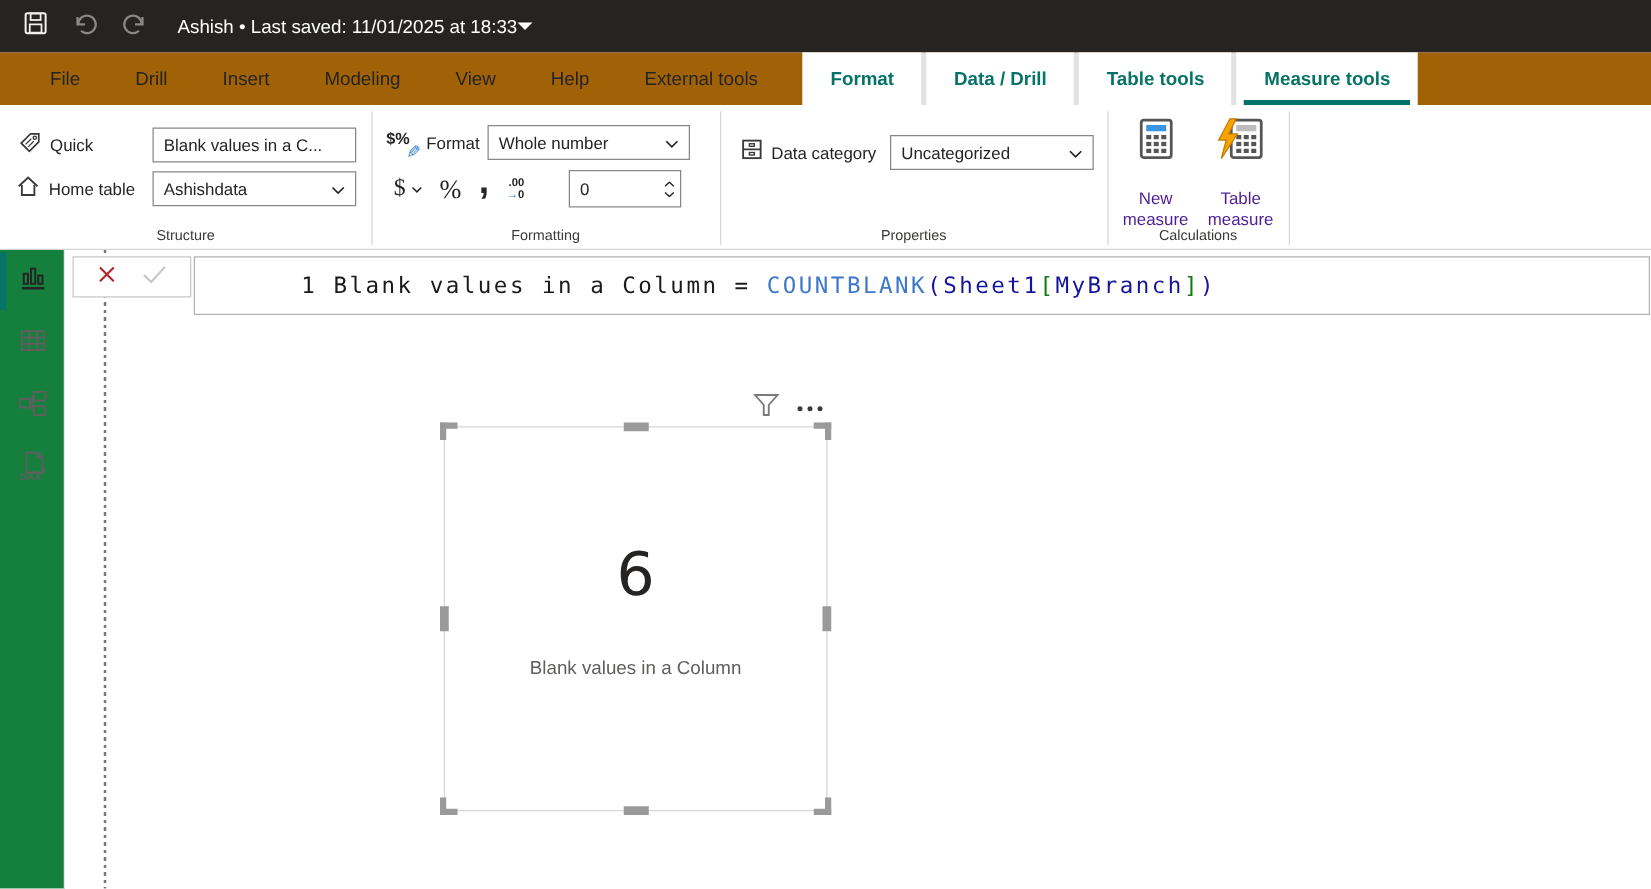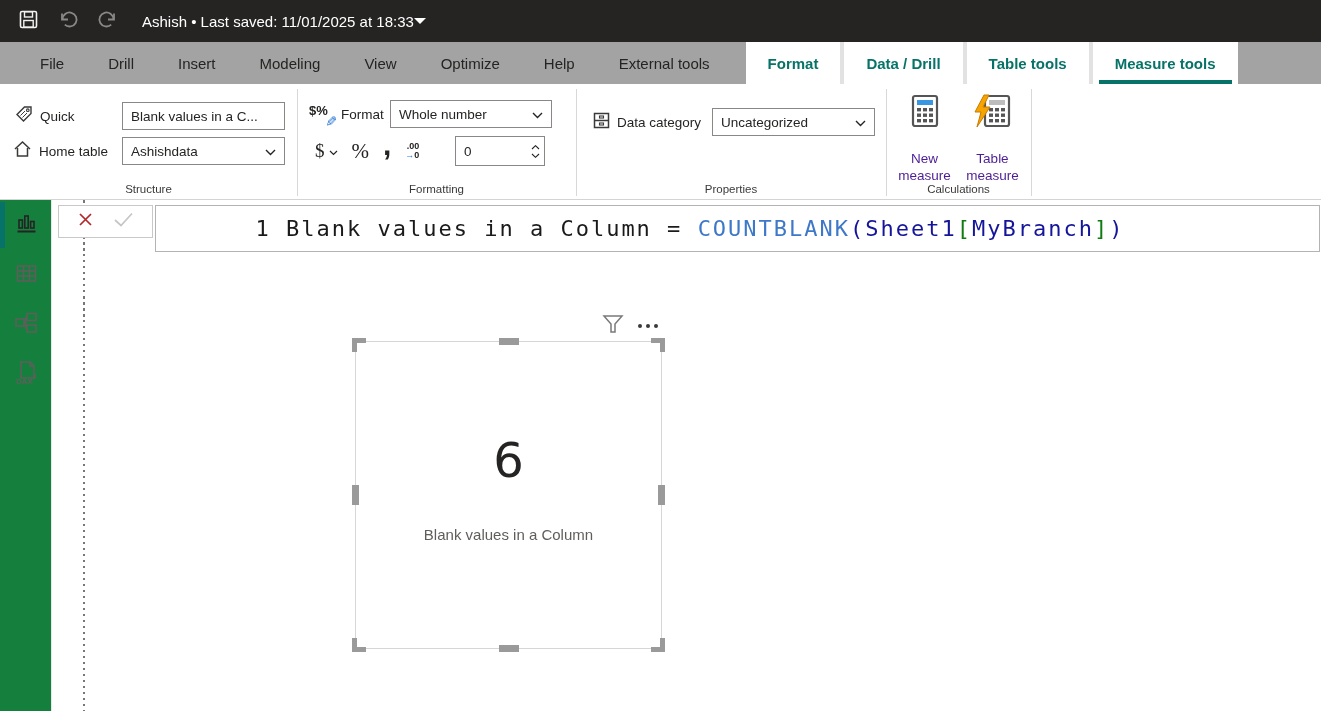--- a/index.html
+++ b/index.html
@@ -10,21 +10,21 @@
   
   .titlebar { position:absolute; top:0; left:0; right:0; height:42px; background:#252423;
               display:flex; align-items:center; color:#fff; }
   .tb-btn { height:42px; display:flex; align-items:center; justify-content:center; width:40px; }
   .tb-btn.save { margin-left:8px; }
   .tb-status { font-size:15px; margin-left:14px; display:flex; align-items:center; }
   .tb-caret { width:0; height:0; border-left:6px solid transparent; border-right:6px solid transparent;
               border-top:6px solid #fff; }
 
   
-  .tabrow { position:absolute; top:42px; left:0; right:0; height:42px; background:#a3a3a3;
+  .tabrow { position:absolute; top:42px; left:0; right:0; height:42px; background:#a16207;
             display:flex; align-items:stretch; padding-left:18px; }
   .tab { padding:0 22px; display:flex; align-items:center; font-size:15px; color:#252423; cursor:default; }
   .ctx-wrap { display:flex; background:#e2e2e2; gap:4px; margin-left:14px; }
   .ctx-tab { background:#fff; padding:0 22px; display:flex; align-items:center; font-size:15px;
              color:#077368; font-weight:700; position:relative; }
   .ctx-tab.active::after { content:""; position:absolute; left:6px; right:6px; bottom:0; height:4px; background:#077368; }
 
   
   .ribbon { position:absolute; top:84px; left:0; right:0; height:116px; background:#fff;
             border-bottom:1px solid #d4d4d4; }
@@ -52,21 +52,21 @@
   .calc-btns { position:absolute; top:10px; left:0; width:100%; display:flex; justify-content:center; gap:4px; }
   .calc-btn { width:64px; display:flex; flex-direction:column; align-items:center; cursor:default; }
   .calc-icn { position:relative; height:36px; display:flex; align-items:flex-start; justify-content:center; }
   .calc-lbl { font-size:13.5px; line-height:17px; text-align:center; margin-top:20px; color:#4c1d95; }
 
   
   .fx-commit { position:absolute; left:58px; top:205px; width:95px; height:33px; background:#fff;
                border:1px solid #c8c8c8; display:flex; align-items:center; justify-content:space-evenly; z-index:3; }
   .fx-bar { position:absolute; left:155px; top:205px; width:1165px; height:47px; background:#fff;
             border:1px solid #b3b3b3; display:flex; align-items:center; padding-left:8px; z-index:2; }
-  .fx-text { font-family:"DejaVu Sans Mono", monospace; font-size:22px; letter-spacing:2px; white-space:pre; }
+  .fx-text { font-family:"DejaVu Sans Mono", monospace; font-size:18px; letter-spacing:2px; white-space:pre; }
   .c-plain { color:#1a1a1a; }
   .c-fn { color:#3E78C9; }
   .c-ref { color:#15159B; }
   .c-br { color:#107C10; }
 
   
   .sidebar { position:absolute; left:0; top:200px; width:52px; bottom:0; background:#15803d;
              border-right:1px solid #e7e7e6; }
   .side-indicator { position:absolute; left:0; top:2px; width:5px; height:46px; background:#077368; }
   .side-item { position:absolute; left:0; width:52px; height:50px; display:flex;
@@ -134,21 +134,20 @@
       <span class="tb-caret"></span>
     </div>
   </div>
 
   <div class="tabrow">
     <div class="tab">File</div>
     <div class="tab">Drill</div>
     <div class="tab">Insert</div>
     <div class="tab">Modeling</div>
     <div class="tab">View</div>
-    <div class="tab">Optimize</div>
     <div class="tab">Help</div>
     <div class="tab">External tools</div>
     <div class="ctx-wrap">
       <div class="ctx-tab">Format</div>
       <div class="ctx-tab">Data / Drill</div>
       <div class="ctx-tab">Table tools</div>
       <div class="ctx-tab active">Measure tools</div>
     </div>
   </div>
 

